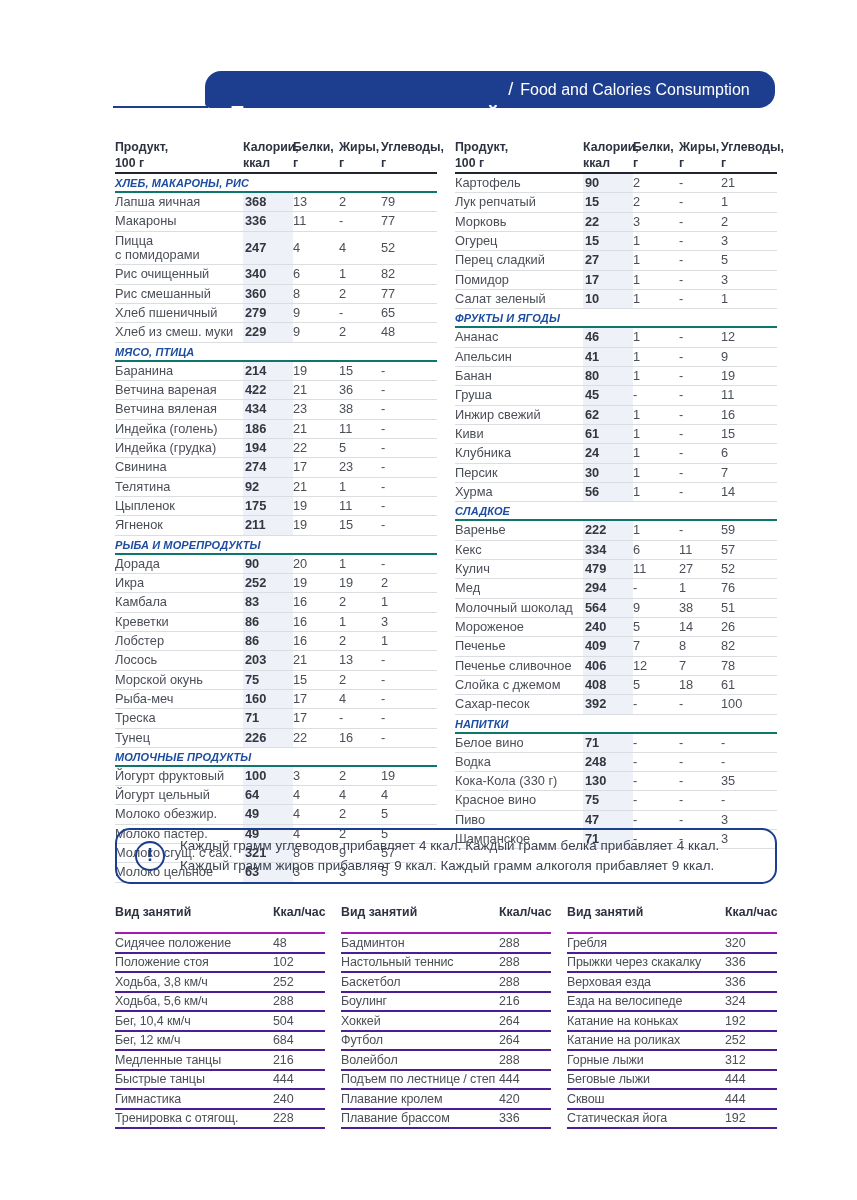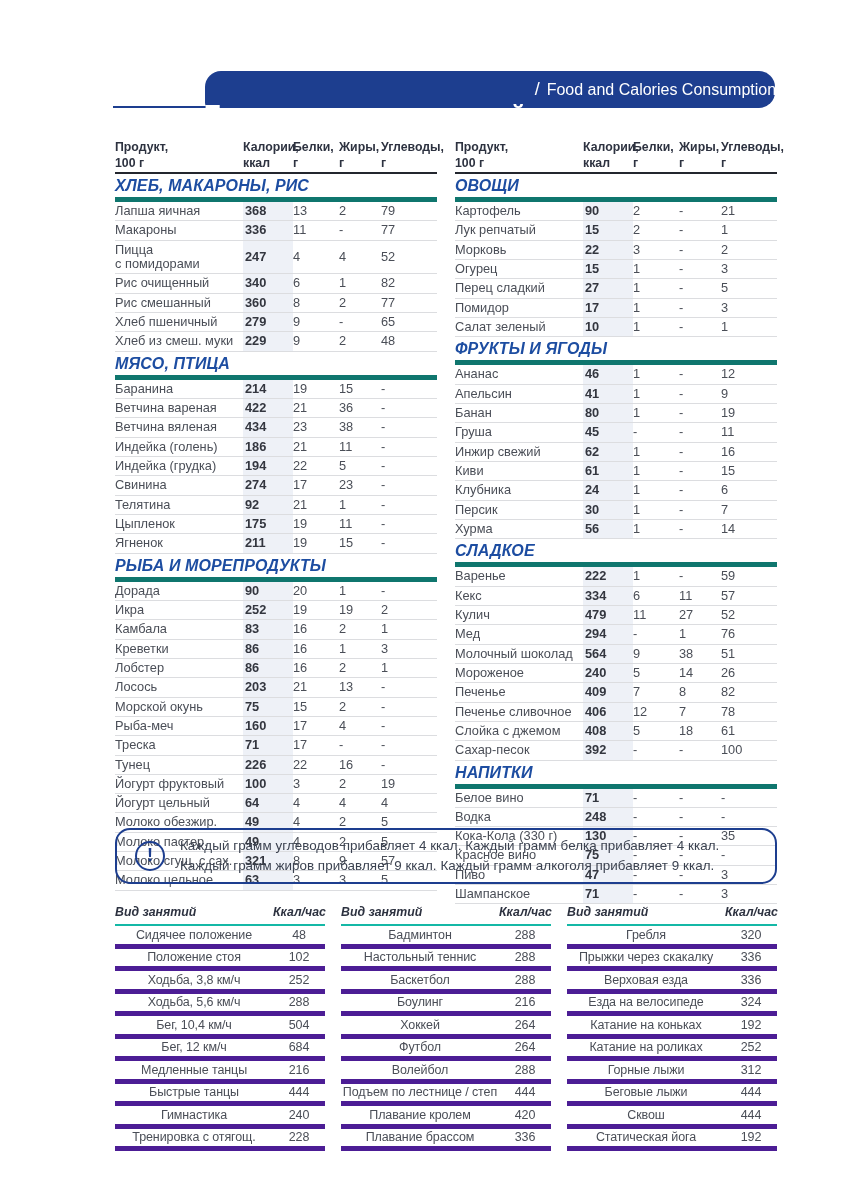--- a/index.html
+++ b/index.html
@@ -3,55 +3,55 @@
 <meta charset="utf-8">
 <style>
   html,body{margin:0;padding:0;background:#ffffff;}
   body{width:857px;height:1200px;position:relative;font-family:"Liberation Sans",sans-serif;
        -webkit-font-smoothing:antialiased;color:#4a4e57;overflow:hidden;}
 
   
   .banner{position:absolute;left:205px;top:71px;width:570px;height:37px;background:#1d3e8f;
           border-radius:16px 16px 16px 5px;display:flex;align-items:center;justify-content:center;
           color:#ffffff;white-space:nowrap;}
-  .banner .t-ru{font-size:24px;font-weight:bold;letter-spacing:.2px;margin-top:48px;}
+  .banner .t-ru{font-size:20px;font-weight:bold;letter-spacing:.2px;margin-top:48px;}
   .banner .t-sep{font-size:18px;font-weight:normal;margin:0 7px 0 9px;}
   .banner .t-en{font-size:16px;font-weight:normal;}
   .banner-line{position:absolute;left:113px;top:106px;width:95px;height:2px;background:#1d3e8f;}
 
   
   .food-area{position:absolute;left:115px;top:140px;width:662px;display:flex;gap:18px;}
   .food-col{width:322px;}
   .f-head,.f-row{display:grid;grid-template-columns:128px 50px 46px 42px 56px;}
   .f-head{border-bottom:2px solid #23262e;}
   .f-hcell{font-size:12.3px;font-weight:bold;color:#2d3240;line-height:1.3;}
-  .f-cat{font-size:16px;font-weight:bold;font-style:italic;color:#1d4da1;
-         padding:3px 0 2px 0;border-bottom:5px solid #0f766e;letter-spacing:.1px;}
+  .f-cat{font-size:11px;font-weight:bold;font-style:italic;color:#1d4da1;
+         padding:3px 0 2px 0;border-bottom:2px solid #0f766e;letter-spacing:.1px;}
   .f-row{border-bottom:1px solid #dcdde0;align-items:center;}
   .f-cell{font-size:12.8px;color:#4a4e57;padding:2px 0;line-height:1.12;}
   .f-cell.name{white-space:pre-line;padding-right:4px;}
   .f-cell.kcal{font-weight:bold;color:#33363f;background:#eef1f7;align-self:stretch;
                display:flex;align-items:center;padding-left:2px;}
 
   
   .note{position:absolute;left:115px;top:828px;width:662px;height:56px;box-sizing:border-box;
         border:2px solid #1d3e8f;border-radius:15px;display:flex;align-items:center;
         padding:0 18px;gap:15px;}
   .note-icon{flex:0 0 30px;width:30px;height:30px;box-sizing:border-box;border:2.5px solid #1d3e8f;
              border-radius:50%;color:#1d3e8f;font-weight:bold;font-size:18px;display:flex;
              align-items:center;justify-content:center;padding-bottom:1px;}
   .note-text{font-size:13.4px;color:#3b4250;line-height:1.5;letter-spacing:.05px;}
 
   
   .act-area{position:absolute;left:115px;top:905px;width:662px;display:flex;gap:16px;}
   .act-col{width:210px;}
   .a-head,.a-row{display:grid;grid-template-columns:1fr 52px;}
-  .a-head{border-bottom:2px solid #14b8a6;padding-bottom:5px;font-style:italic;}
+  .a-head{border-bottom:2px solid #a21caf;padding-bottom:13px;}
   .a-hcell{font-size:12.3px;font-weight:bold;color:#2d3240;white-space:nowrap;}
-  .a-row{border-bottom:5px solid #4c1d95;align-items:center;min-height:17.5px;text-align:center;}
+  .a-row{border-bottom:2px solid #4c1d95;align-items:center;min-height:17.5px;}
   .a-cell{font-size:12.5px;color:#4a4e57;white-space:nowrap;letter-spacing:-.1px;padding:1px 0;}
 </style>
 </head>
 <body>
 
 <div class="banner-line"></div>
 
 <div class="banner">
   <span class="t-ru">Питание и расход калорий</span>
   <span class="t-sep">/</span>
@@ -261,20 +261,21 @@
         <div class="f-cell">-</div>
         <div class="f-cell">-</div>
       </div>
       <div class="f-row">
         <div class="f-cell name">Тунец</div>
         <div class="f-cell kcal">226</div>
         <div class="f-cell">22</div>
         <div class="f-cell">16</div>
         <div class="f-cell">-</div>
       </div>
+      <div class="f-cat">МОЛОЧНЫЕ ПРОДУКТЫ</div>
       <div class="f-row">
         <div class="f-cell name">Йогурт фруктовый</div>
         <div class="f-cell kcal">100</div>
         <div class="f-cell">3</div>
         <div class="f-cell">2</div>
         <div class="f-cell">19</div>
       </div>
       <div class="f-row">
         <div class="f-cell name">Йогурт цельный</div>
         <div class="f-cell kcal">64</div>
@@ -327,21 +328,20 @@
         </div>
         <div class="f-hcell">
           <div>Жиры,</div>
           <div>г</div>
         </div>
         <div class="f-hcell">
           <div>Углеводы,</div>
           <div>г</div>
         </div>
       </div>
-      <div class="f-cat">ОВОЩИ</div>
       <div class="f-row">
         <div class="f-cell name">Картофель</div>
         <div class="f-cell kcal">90</div>
         <div class="f-cell">2</div>
         <div class="f-cell">-</div>
         <div class="f-cell">21</div>
       </div>
       <div class="f-row">
         <div class="f-cell name">Лук репчатый</div>
         <div class="f-cell kcal">15</div>

